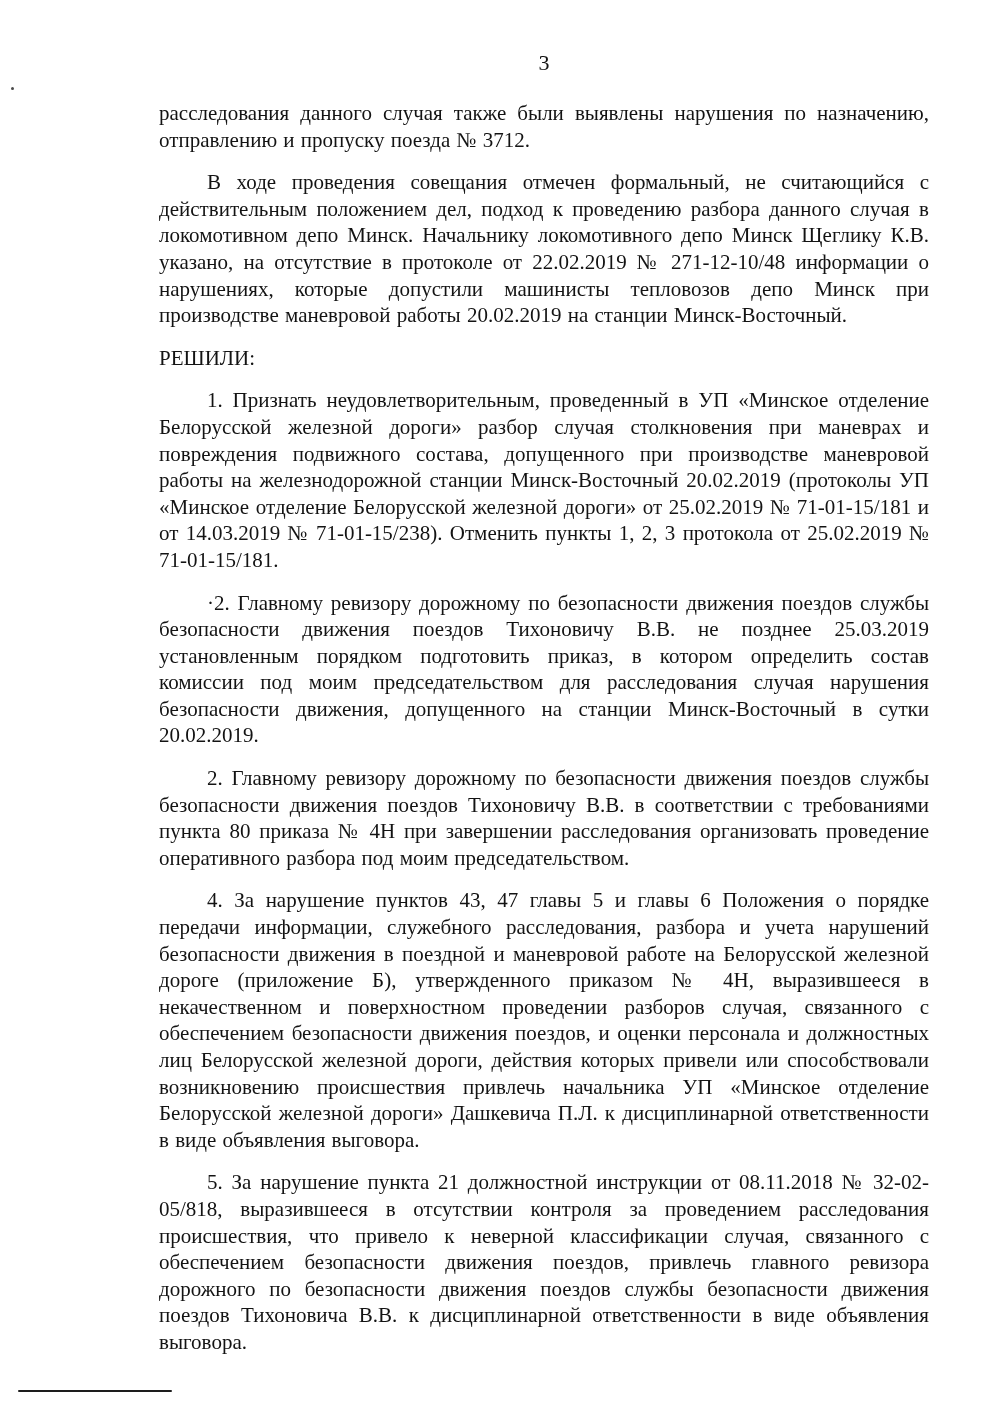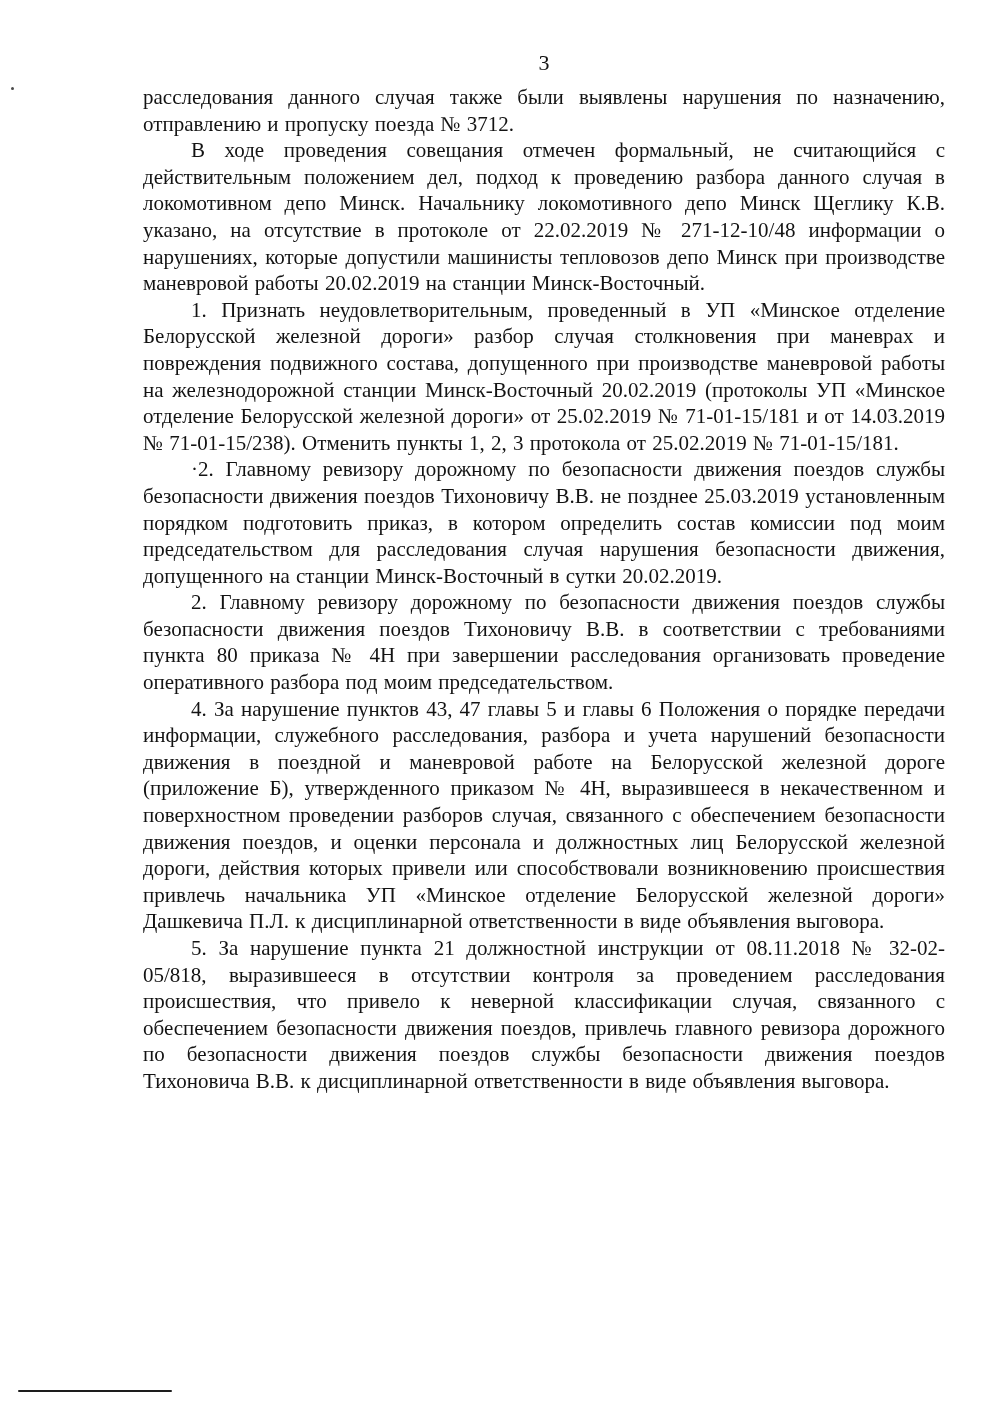--- a/index.html
+++ b/index.html
@@ -27,21 +27,21 @@
   }
   .body-text {
     position: absolute;
     top: 84px;
     left: 143px;
     width: 802px;
     text-align: justify;
     text-align-last: left;
   }
   .body-text p {
-    margin: 0;
+    margin: 16px;
     font-size: 21px;
     line-height: 26.6px;
     word-spacing: 1px;
   }
   .indent {
     text-indent: 48px;
   }
   .noindent {
     text-indent: 0;
   }
@@ -69,20 +69,21 @@
 
 <div class="sheet">
 
   <div class="speckle"></div>
 
   <div class="page-number"><span>3</span></div>
 
   <div class="body-text">
     <p class="noindent">расследования данного случая также были выявлены нарушения по назначению, отправлению и пропуску поезда № 3712.</p>
     <p class="indent">В ходе проведения совещания отмечен формальный, не считающийся с действительным положением дел, подход к проведению разбора данного случая в локомотивном депо Минск. Начальнику локомотивного депо Минск Щеглику К.В. указано, на отсутствие в протоколе от 22.02.2019 № 271-12-10/48 информации о нарушениях, которые допустили машинисты тепловозов депо Минск при производстве маневровой работы 20.02.2019 на станции Минск-Восточный.</p>
+    <p class="noindent">РЕШИЛИ:</p>
     <p class="indent">1. Признать неудовлетворительным, проведенный в УП «Минское отделение Белорусской железной дороги» разбор случая столкновения при маневрах и повреждения подвижного состава, допущенного при производстве маневровой работы на железнодорожной станции Минск-Восточный 20.02.2019 (протоколы УП «Минское отделение Белорусской железной дороги» от 25.02.2019 № 71-01-15/181 и от 14.03.2019 № 71-01-15/238). Отменить пункты 1, 2, 3 протокола от 25.02.2019 № 71-01-15/181.</p>
     <p class="indent">·2. Главному ревизору дорожному по безопасности движения поездов службы безопасности движения поездов Тихоновичу В.В. не позднее 25.03.2019 установленным порядком подготовить приказ, в котором определить состав комиссии под моим председательством для расследования случая нарушения безопасности движения, допущенного на станции Минск-Восточный в сутки 20.02.2019.</p>
     <p class="indent">2. Главному ревизору дорожному по безопасности движения поездов службы безопасности движения поездов Тихоновичу В.В. в соответствии с требованиями пункта 80 приказа № 4Н при завершении расследования организовать проведение оперативного разбора под моим председательством.</p>
     <p class="indent">4. За нарушение пунктов 43, 47 главы 5 и главы 6 Положения о порядке передачи информации, служебного расследования, разбора и учета нарушений безопасности движения в поездной и маневровой работе на Белорусской железной дороге (приложение Б), утвержденного приказом № 4Н, выразившееся в некачественном и поверхностном проведении разборов случая, связанного с обеспечением безопасности движения поездов, и оценки персонала и должностных лиц Белорусской железной дороги, действия которых привели или способствовали возникновению происшествия привлечь начальника УП «Минское отделение Белорусской железной дороги» Дашкевича П.Л. к дисциплинарной ответственности в виде объявления выговора.</p>
     <p class="indent">5. За нарушение пункта 21 должностной инструкции от 08.11.2018 № 32-02-05/818, выразившееся в отсутствии контроля за проведением расследования происшествия, что привело к неверной классификации случая, связанного с обеспечением безопасности движения поездов, привлечь главного ревизора дорожного по безопасности движения поездов службы безопасности движения поездов Тихоновича В.В. к дисциплинарной ответственности в виде объявления выговора.</p>
   </div>
 
   <div class="footnote-rule"></div>
 
 </div>

